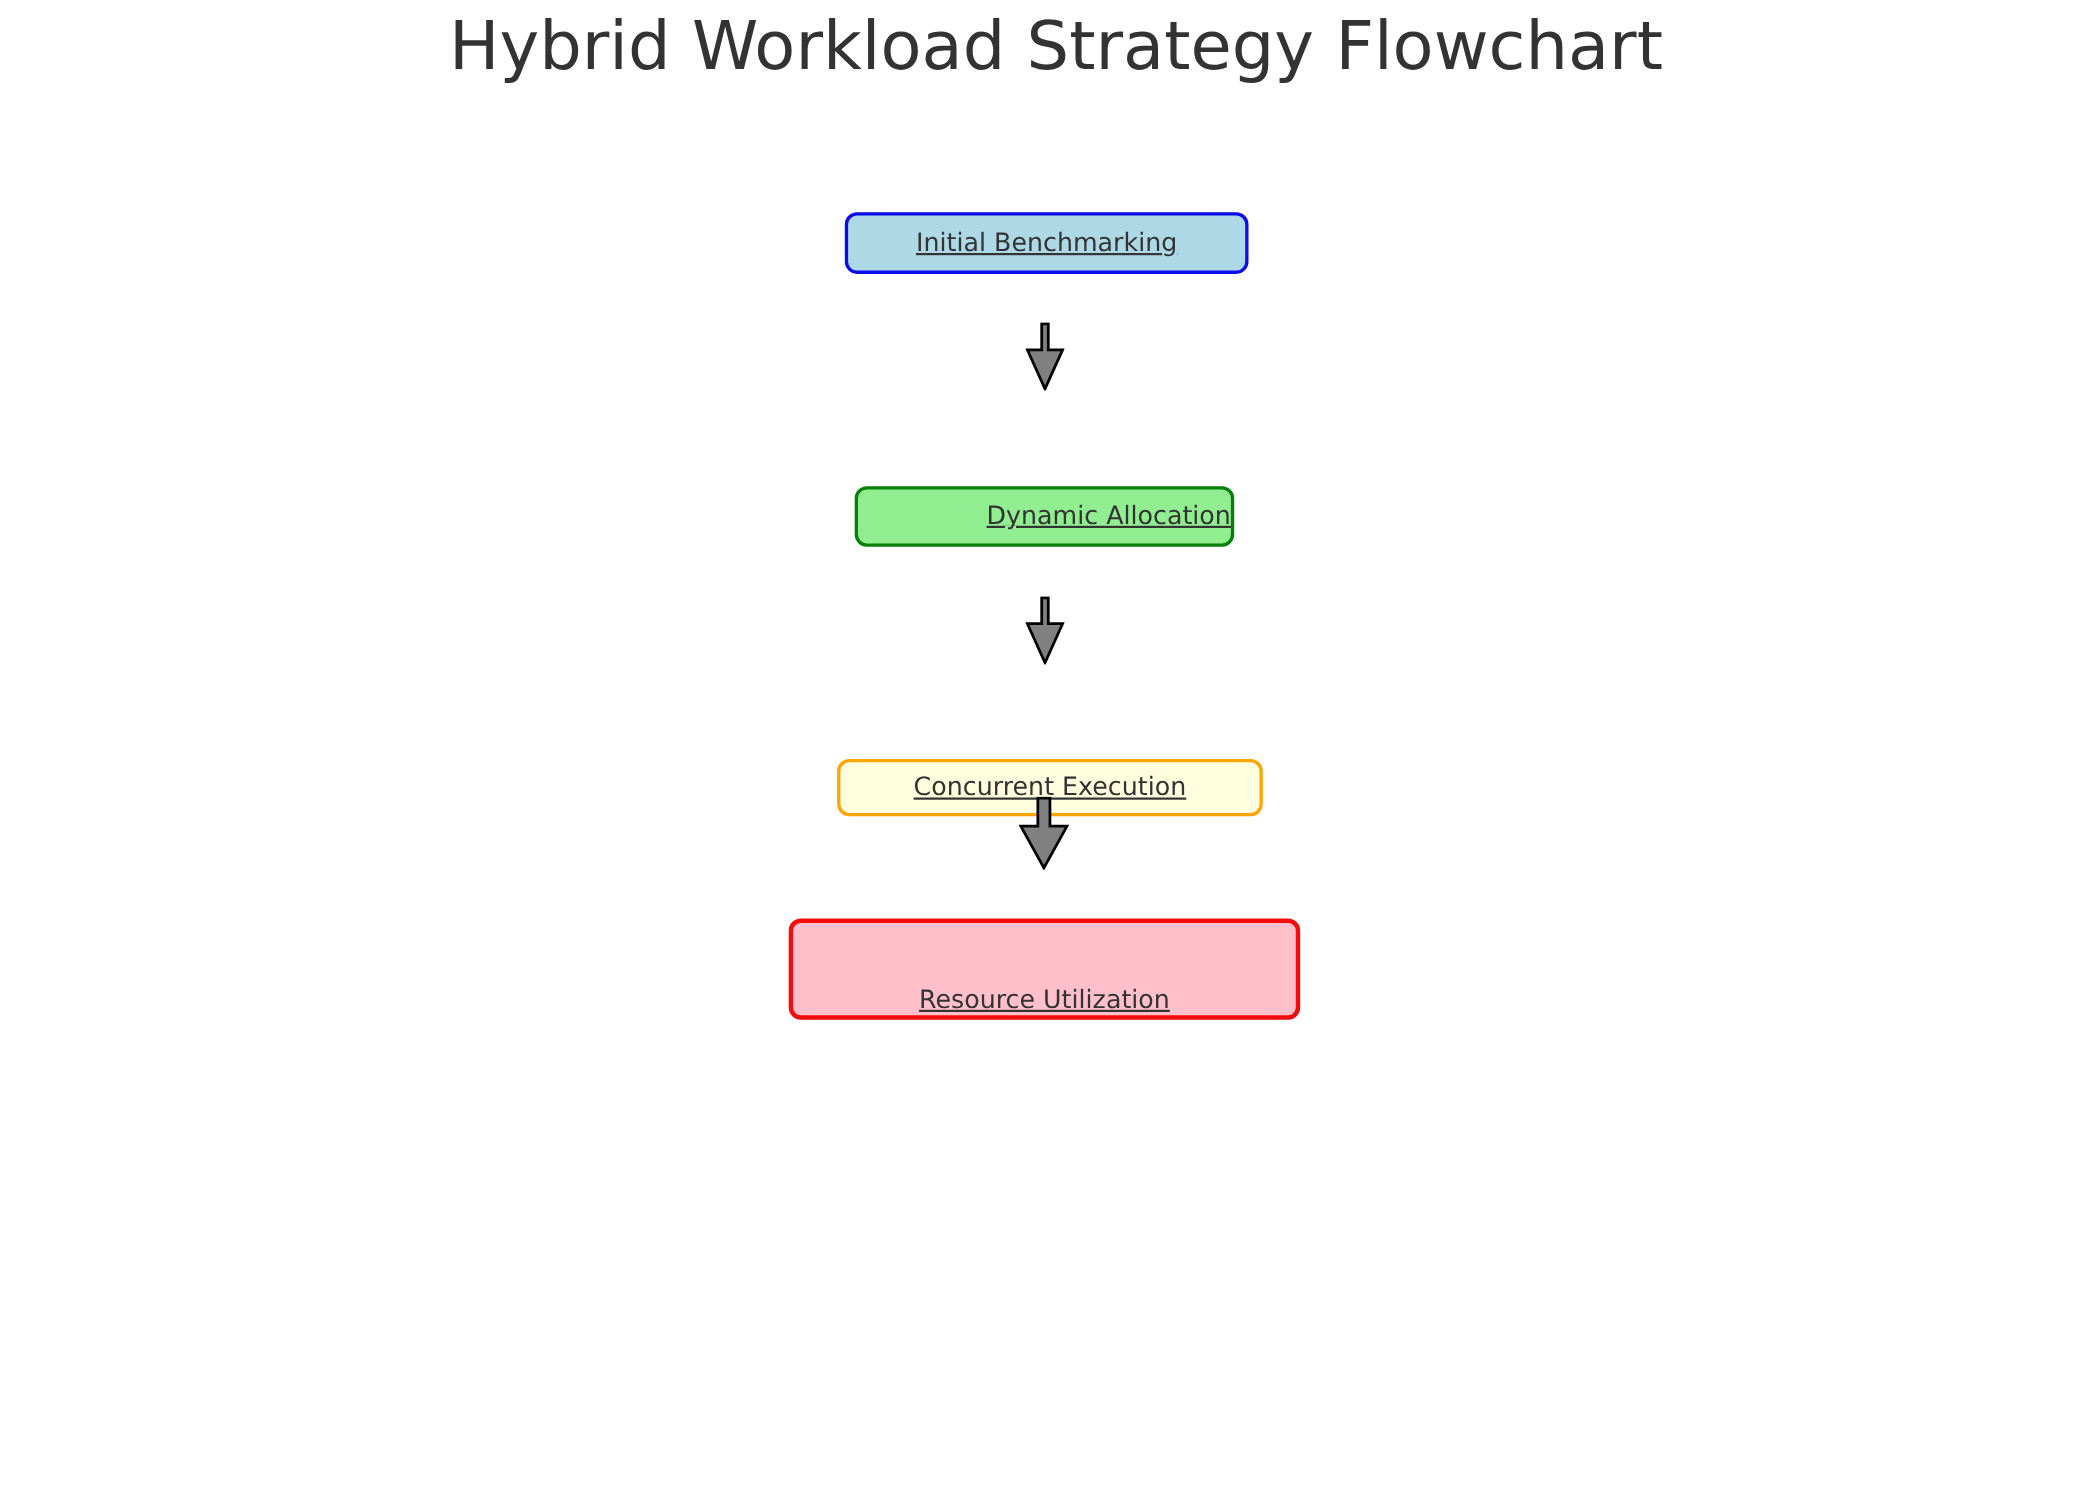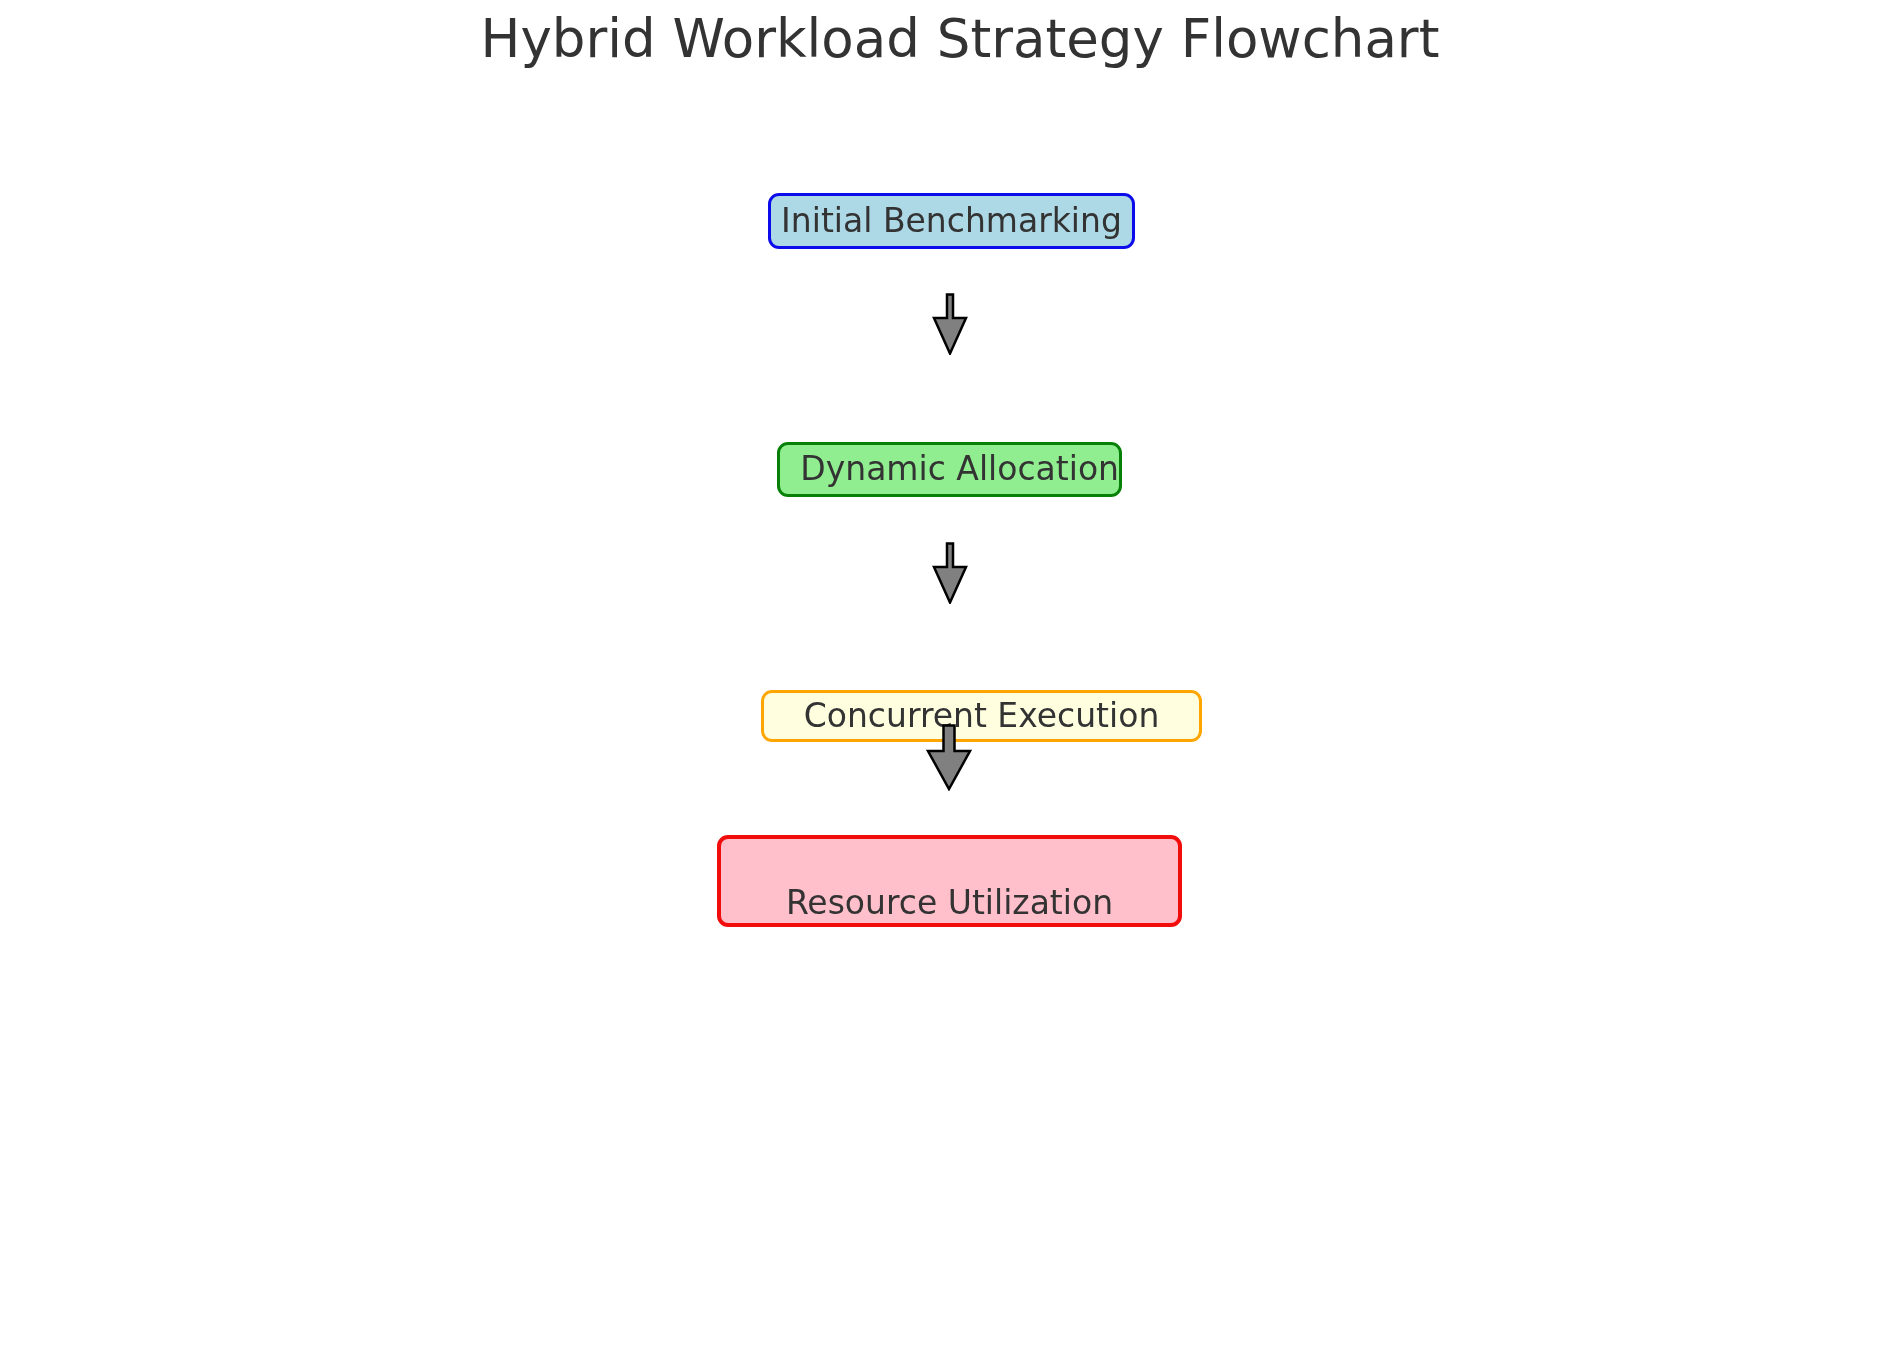--- a/index.html
+++ b/index.html
@@ -13,44 +13,45 @@
     height: 1361px;
     background: #ffffff;
     font-family: "DejaVu Sans", "Liberation Sans", sans-serif;
     overflow: hidden;
   }
   .title {
     position: absolute;
     top: 11px;
     left: 960px;
     transform: translateX(-50%);
-    font-size: 53px;
+    font-size: 61px;
     line-height: 1.05;
     color: #333333;
     white-space: nowrap;
   }
   .node {
     position: absolute;
     box-sizing: border-box;
     border-style: solid;
     border-width: 3px;
     border-radius: 11px;
     display: flex;
     align-items: center;
     justify-content: center;
     text-align: center;
     color: #333333;
-    font-size: 33px;
+    font-size: 23px;
     line-height: 1.22;
     z-index: 1;
+    text-decoration: underline;
   }
   .node .node-label { white-space: nowrap; }
   .node1 { left: 768px; top: 193px; width: 367px; height: 56px; }
   .node2 { left: 777px; top: 442px; width: 345px; height: 55px; justify-content: flex-end; }
-  .node3 { left: 761px; top: 690px; width: 441px; height: 52px; }
+  .node3 { left: 761px; top: 690px; width: 387px; height: 52px; }
   .node4 { left: 717px; top: 835px; width: 465px; height: 92px; border-width: 4px; align-items: flex-end; }
   .arrow {
     position: absolute;
     z-index: 2;
   }
   .arrow1 { left: 932px; top: 293px; }
   .arrow2 { left: 932px; top: 542px; }
   .arrow3 { left: 926px; top: 724px; }
 </style>
 </head>

